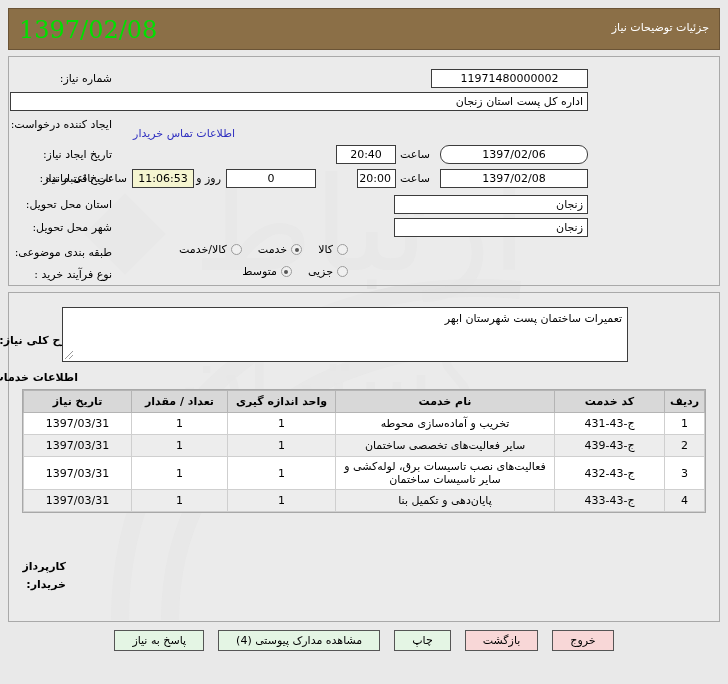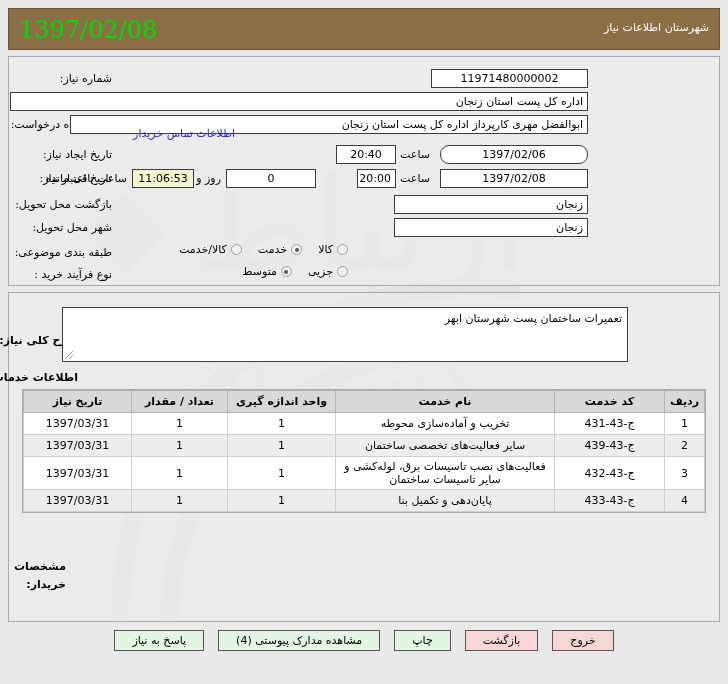--- a/index.html
+++ b/index.html
@@ -237,51 +237,50 @@
     </g>
     <g fill="#d5d5d5" opacity="0.85">
       <rect x="96" y="55" width="58" height="58" transform="rotate(45 125 84)"></rect>
       <text x="360" y="120" font-size="130" font-family="DejaVu Sans, sans-serif" text-anchor="middle" fill="#d2d2d2">ارتباط</text>
       <text x="330" y="260" font-size="95" font-family="DejaVu Sans, sans-serif" text-anchor="middle" fill="#d4d4d4">گستران</text>
     </g>
   </svg>
 
   <div class="topbar">
     <div class="topbar-date">1397/02/08</div>
-    <div class="topbar-title">شهرستان اطلاعات نیاز</div>
+    <div class="topbar-title">جزئیات توضیحات نیاز</div>
   </div>
 
   <div class="panel" id="panel-top"></div>
 
   <div class="flabel" style="right:616px; top:72px;">شماره نیاز:</div>
   <div class="finput" style="right:140px; top:69px; width:157px;">11971480000002</div>
 
   <div class="flabel" style="right:616px; top:95px;">نام دستگاه خریدار:</div>
   <div class="finput rtl-right" style="right:140px; top:92px; width:578px;">اداره کل پست استان زنجان</div>
 
   <div class="flabel" style="right:616px; top:118px;">ایجاد کننده درخواست:</div>
-  <div class="finput rtl-right" style="right:140px; top:115px; width:518px;">ابوالفضل مهری کارپرداز اداره کل پست استان زنجان</div>
   <a class="bluelink" style="right:493px; top:127px;">اطلاعات تماس خریدار</a>
 
   <div class="flabel" style="right:616px; top:148px;">تاریخ ایجاد نیاز:</div>
   <div class="finput" style="right:140px; top:145px; width:148px;border-radius:9px;">1397/02/06</div>
   <div class="minilabel" style="right:298px; top:148px;">ساعت</div>
   <div class="finput" style="right:332px; top:145px; width:60px;">20:40</div>
 
   <div class="flabel" style="right:616px; top:172px;">تاریخ اعتبار نیاز:</div>
   <div class="finput" style="right:140px; top:169px; width:148px;">1397/02/08</div>
   <div class="minilabel" style="right:298px; top:172px;">ساعت</div>
   <div class="finput" style="right:332px; top:169px; width:39px;">20:00</div>
 
   <div class="finput" style="right:412px; top:169px; width:90px;">0</div>
   <div class="minilabel" style="right:507px; top:172px;">روز و</div>
   <div class="finput timer" style="right:534px; top:169px; width:62px;">11:06:53</div>
   <div class="minilabel" style="right:601px; top:172px;">ساعت باقی مانده</div>
 
-  <div class="flabel" style="right:616px; top:198px;">بازگشت محل تحویل:</div>
+  <div class="flabel" style="right:616px; top:198px;">استان محل تحویل:</div>
   <div class="finput rtl-right" style="right:140px; top:195px; width:194px;">زنجان</div>
 
   <div class="flabel" style="right:616px; top:221px;">شهر محل تحویل:</div>
   <div class="finput rtl-right" style="right:140px; top:218px; width:194px;">زنجان</div>
 
   <div class="flabel" style="right:616px; top:246px;">طبقه بندی موضوعی:</div>
   <div class="radio-group" style="right:380px; top:243px;">
     <div class="radio-item">
       <span class="radio-dot"></span>
       <span class="radio-label">کالا</span>
@@ -357,21 +356,21 @@
           <td class="code">ج-43-433</td>
           <td>پایان‌دهی و تکمیل بنا</td>
           <td class="num">1</td>
           <td class="num">1</td>
           <td class="date">1397/03/31</td>
         </tr>
       </tbody>
     </table>
   </div>
 
-  <div class="flabel bold-label" style="right:662px; top:560px;">مشخصات</div>
+  <div class="flabel bold-label" style="right:662px; top:560px;">کارپرداز</div>
   <div class="flabel bold-label" style="right:662px; top:578px;">خریدار:</div>
 
   <div class="btnbar">
     <div class="btn green">پاسخ به نیاز</div>
     <div class="btn green">مشاهده مدارک پیوستی (4)</div>
     <div class="btn green">چاپ</div>
     <div class="btn red">بازگشت</div>
     <div class="btn red">خروج</div>
   </div>
 

